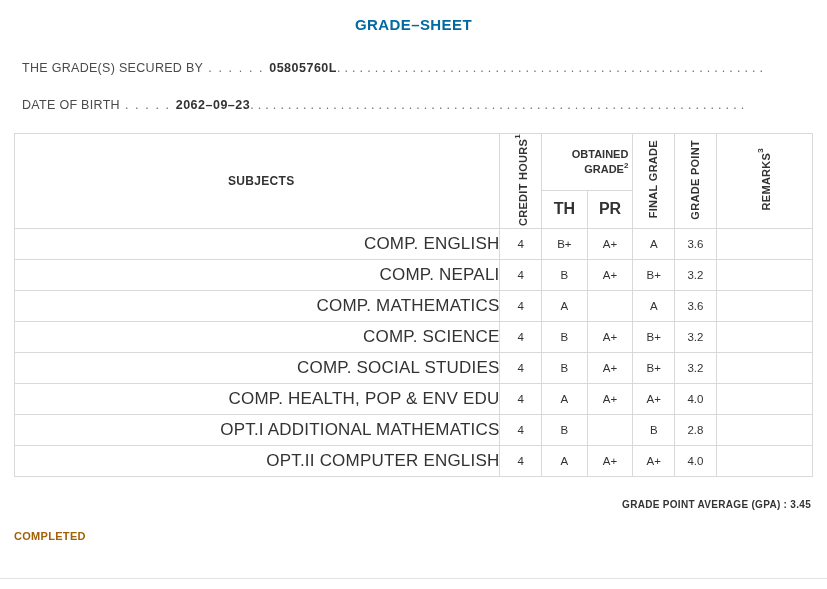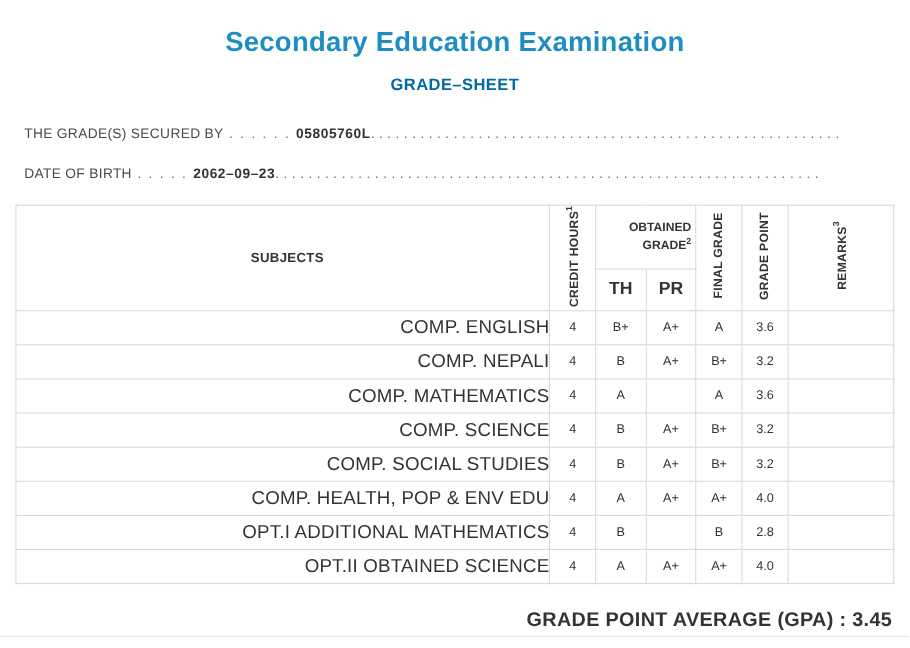--- a/index.html
+++ b/index.html
@@ -124,21 +124,21 @@
   }
   td.remarks {
     width: 96px;
   }
   sup {
     font-size: 8px;
     vertical-align: super;
   }
   .gpa {
     text-align: right;
-    font-size: 18px;
+    font-size: 10px;
     font-weight: bold;
     letter-spacing: 0.3px;
     margin-top: 22px;
     padding-right: 2px;
     color: #333;
   }
   .completed {
     text-align: left;
     font-size: 11px;
     font-weight: bold;
@@ -153,21 +153,20 @@
     right: 0;
     bottom: 10px;
     border-top: 1px solid #e3e3e3;
   }
 </style>
 </head>
 <body>
 
 <div class="page">
 
-  <div class="title">Secondary Education Examination</div>
   <div class="subtitle">GRADE–SHEET</div>
 
   <div class="info-block">
     <div class="info-line">
       <span>THE GRADE(S) SECURED BY</span><span class="dots"> . . . . . . </span><span class="val">05805760L</span><span class="dots tail">. . . . . . . . . . . . . . . . . . . . . . . . . . . . . . . . . . . . . . . . . . . . . . . . . . . . . . . . .</span>
     </div>
     <div class="info-line">
       <span>DATE OF BIRTH</span><span class="dots"> . . . . . </span><span class="val">2062–09–23</span><span class="dots tail">. . . . . . . . . . . . . . . . . . . . . . . . . . . . . . . . . . . . . . . . . . . . . . . . . . . . . . . . . . . . . . . . . .</span>
     </div>
   </div>
@@ -255,21 +254,21 @@
         <tr>
           <td class="subject">OPT.I ADDITIONAL MATHEMATICS</td>
           <td class="num">4</td>
           <td class="num">B</td>
           <td class="num"></td>
           <td class="num">B</td>
           <td class="num">2.8</td>
           <td class="num remarks"></td>
         </tr>
         <tr>
-          <td class="subject">OPT.II OBTAINED SCIENCE</td>
+          <td class="subject">OPT.II COMPUTER ENGLISH</td>
           <td class="num">4</td>
           <td class="num">A</td>
           <td class="num">A+</td>
           <td class="num">A+</td>
           <td class="num">4.0</td>
           <td class="num remarks"></td>
         </tr>
       </tbody>
   </table>
 

